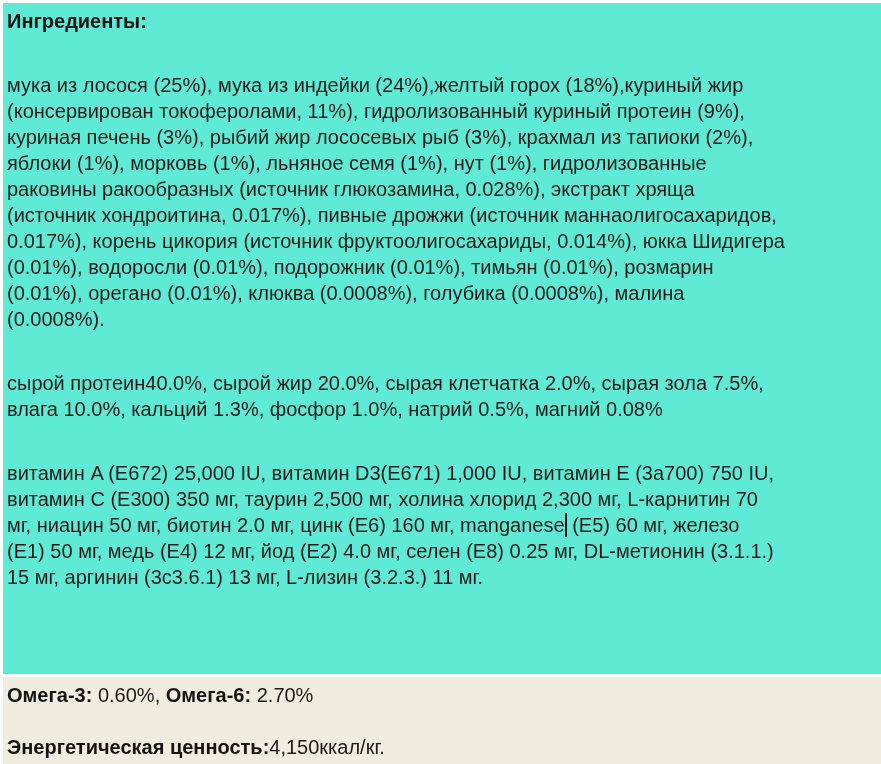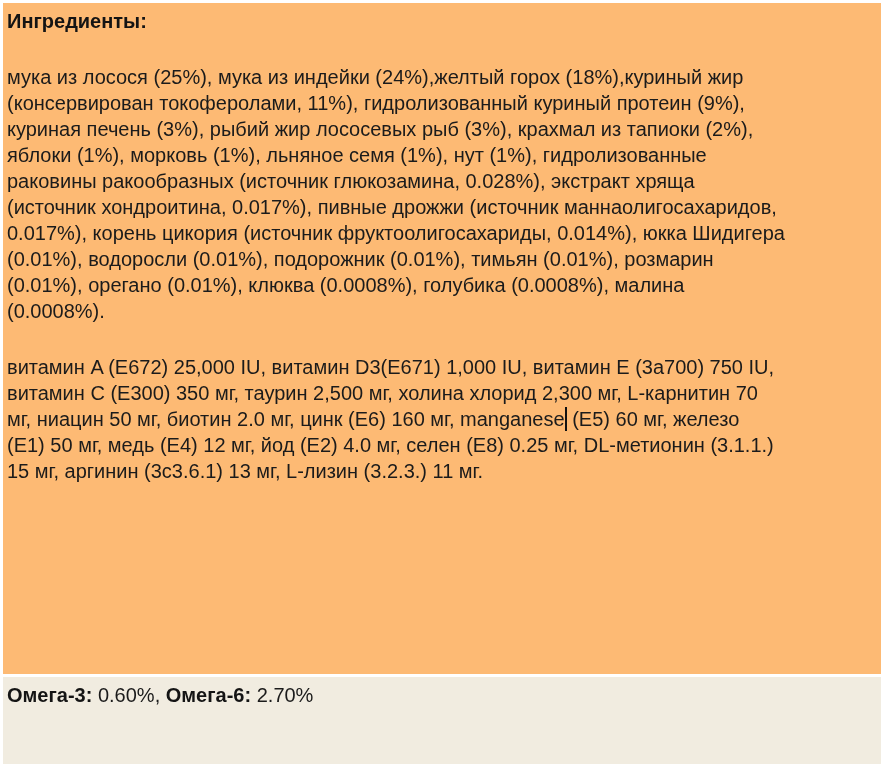--- a/index.html
+++ b/index.html
@@ -14,36 +14,36 @@
     font-family: "Liberation Sans", "DejaVu Sans", sans-serif;
     color: #1b1b1b;
     overflow: hidden;
   }
   .editor {
     position: absolute;
     left: 3px;
     top: 3px;
     right: 0;
     height: 671px;
-    background: #fdba74;
+    background: #5eead4;
     padding: 5px 6px 0 4px;
     box-sizing: border-box;
     overflow: hidden;
     font-size: 20px;
     line-height: 26px;
   }
   .editor h2 {
     margin: 0;
     font-size: 20px;
     line-height: 26px;
     font-weight: bold;
     color: #141414;
   }
   .editor p {
-    margin: 30px 0;
+    margin: 38px 0;
     white-space: pre-line;
   }
   .caret {
     display: inline-block;
     width: 2px;
     height: 24px;
     background: #111111;
     vertical-align: -5px;
   }
   .footer {
@@ -76,22 +76,25 @@
   <p>мука из лосося (25%), мука из индейки (24%),желтый горох (18%),куриный жир
 (консервирован токоферолами, 11%), гидролизованный куриный протеин (9%),
 куриная печень (3%), рыбий жир лососевых рыб (3%), крахмал из тапиоки (2%),
 яблоки (1%), морковь (1%), льняное семя (1%), нут (1%), гидролизованные
 раковины ракообразных (источник глюкозамина, 0.028%), экстракт хряща
 (источник хондроитина, 0.017%), пивные дрожжи (источник маннаолигосахаридов,
 0.017%), корень цикория (источник фруктоолигосахариды, 0.014%), юкка Шидигера
 (0.01%), водоросли (0.01%), подорожник (0.01%), тимьян (0.01%), розмарин
 (0.01%), орегано (0.01%), клюква (0.0008%), голубика (0.0008%), малина
 (0.0008%).</p>
+  <p>сырой протеин40.0%, сырой жир 20.0%, сырая клетчатка 2.0%, сырая зола 7.5%,
+влага 10.0%, кальций 1.3%, фосфор 1.0%, натрий 0.5%, магний 0.08%</p>
   <p><span>витамин A (Е672) 25,000 IU, витамин D3(Е671) 1,000 IU, витамин E (3a700) 750 IU,
 витамин C (Е300) 350 мг, таурин 2,500 мг, холина хлорид 2,300 мг, L-карнитин 70
 мг, ниацин 50 мг, биотин 2.0 мг, цинк (Е6) 160 мг, manganese</span><span class="caret"></span><span> (Е5) 60 мг, железо
 (Е1) 50 мг, медь (Е4) 12 мг, йод (Е2) 4.0 мг, селен (Е8) 0.25 мг, DL-метионин (3.1.1.)
 15 мг, аргинин (3c3.6.1) 13 мг, L-лизин (3.2.3.) 11 мг.</span></p>
 </div>
 
 <div class="footer">
   <p><b>Омега-3:</b><span> 0.60%, </span><b>Омега-6:</b><span> 2.70%</span></p>
+  <p><b>Энергетическая ценность:</b><span>4,150ккал/кг.</span></p>
 </div>
 
 </body></html>

